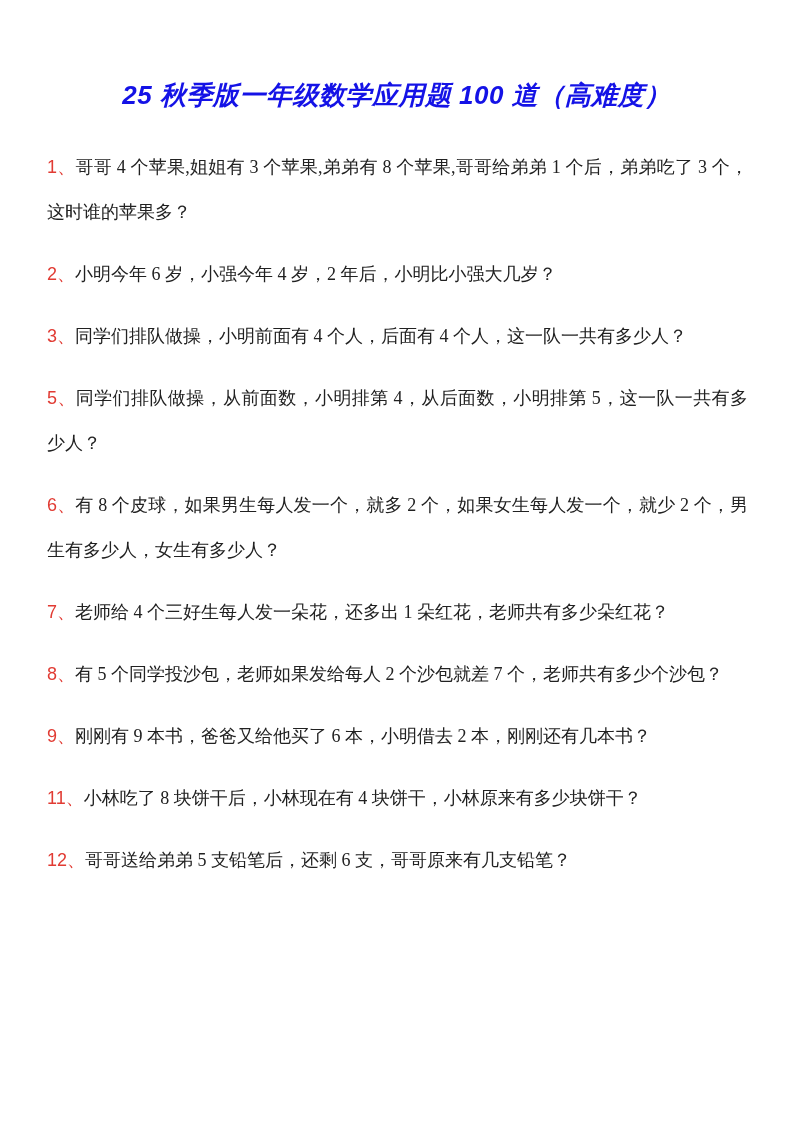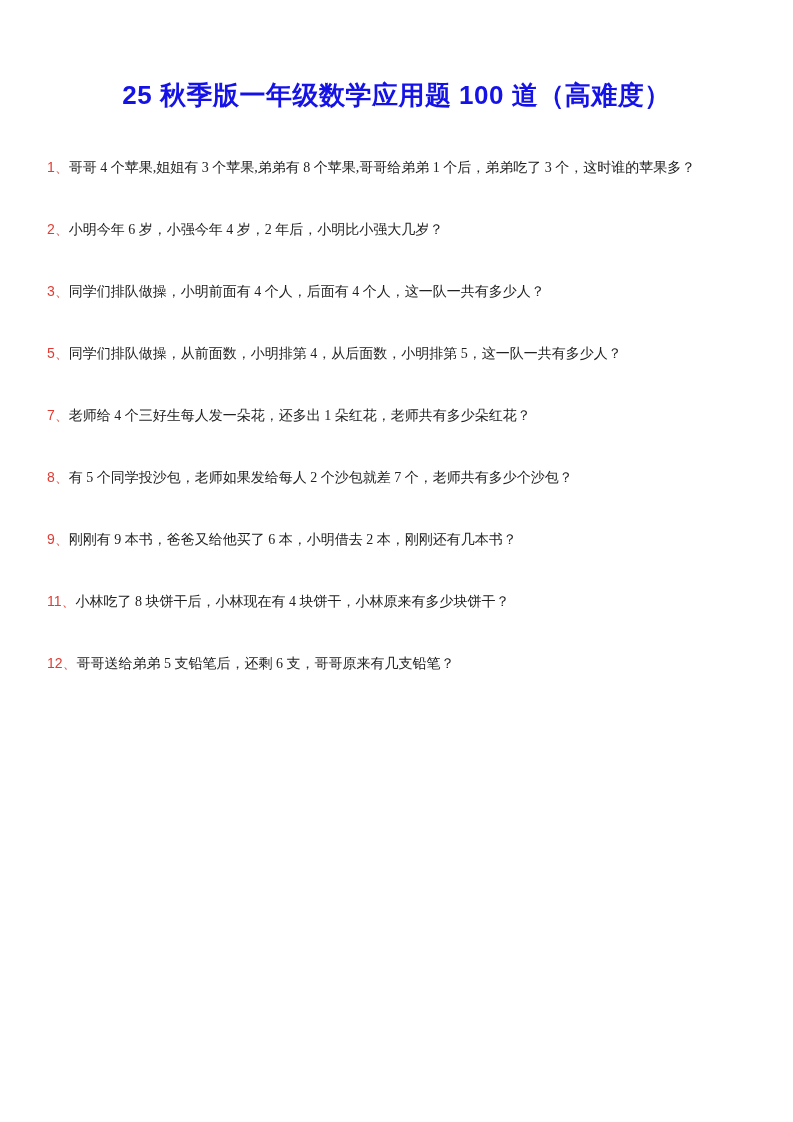--- a/index.html
+++ b/index.html
@@ -19,25 +19,26 @@
   }
   .doc-title {
     padding-top: 60px;
     text-align: center;
     font-family: "Liberation Sans", "DejaVu Sans", sans-serif;
     font-weight: bold;
     font-size: 26px;
     line-height: 36px;
     color: #1412e6;
     letter-spacing: 0.5px;
+    font-style: italic;
   }
   .questions {
     margin-top: 32px;
     padding: 0 45px 0 47px;
-    font-size: 14px;
+    font-size: 18px;
     line-height: 45px;
     color: #212121;
     text-align: justify;
   }
   .question {
     margin: 0 0 17px 0;
   }
   .qnum {
     color: #e13b33;
     font-family: "Liberation Sans", "DejaVu Sans", sans-serif;
@@ -46,19 +47,20 @@
 </head>
 <body>
 
 <div class="page">
   <h1 class="doc-title">25 秋季版一年级数学应用题 100 道（高难度）</h1>
   <div class="questions">
       <p class="question"><span class="qnum">1、</span><span>哥哥 4 个苹果,姐姐有 3 个苹果,弟弟有 8 个苹果,哥哥给弟弟 1 个后，弟弟吃了 3 个，这时谁的苹果多？</span></p>
       <p class="question"><span class="qnum">2、</span><span>小明今年 6 岁，小强今年 4 岁，2 年后，小明比小强大几岁？</span></p>
       <p class="question"><span class="qnum">3、</span><span>同学们排队做操，小明前面有 4 个人，后面有 4 个人，这一队一共有多少人？</span></p>
       <p class="question"><span class="qnum">5、</span><span>同学们排队做操，从前面数，小明排第 4，从后面数，小明排第 5，这一队一共有多少人？</span></p>
+      <p class="question"><span class="qnum">6、</span><span>有 8 个皮球，如果男生每人发一个，就多 2 个，如果女生每人发一个，就少 2 个，男生有多少人，女生有多少人？</span></p>
       <p class="question"><span class="qnum">7、</span><span>老师给 4 个三好生每人发一朵花，还多出 1 朵红花，老师共有多少朵红花？</span></p>
       <p class="question"><span class="qnum">8、</span><span>有 5 个同学投沙包，老师如果发给每人 2 个沙包就差 7 个，老师共有多少个沙包？</span></p>
       <p class="question"><span class="qnum">9、</span><span>刚刚有 9 本书，爸爸又给他买了 6 本，小明借去 2 本，刚刚还有几本书？</span></p>
       <p class="question"><span class="qnum">11、</span><span>小林吃了 8 块饼干后，小林现在有 4 块饼干，小林原来有多少块饼干？</span></p>
       <p class="question"><span class="qnum">12、</span><span>哥哥送给弟弟 5 支铅笔后，还剩 6 支，哥哥原来有几支铅笔？</span></p>
     </div>
 </div>
 
 </body></html>

